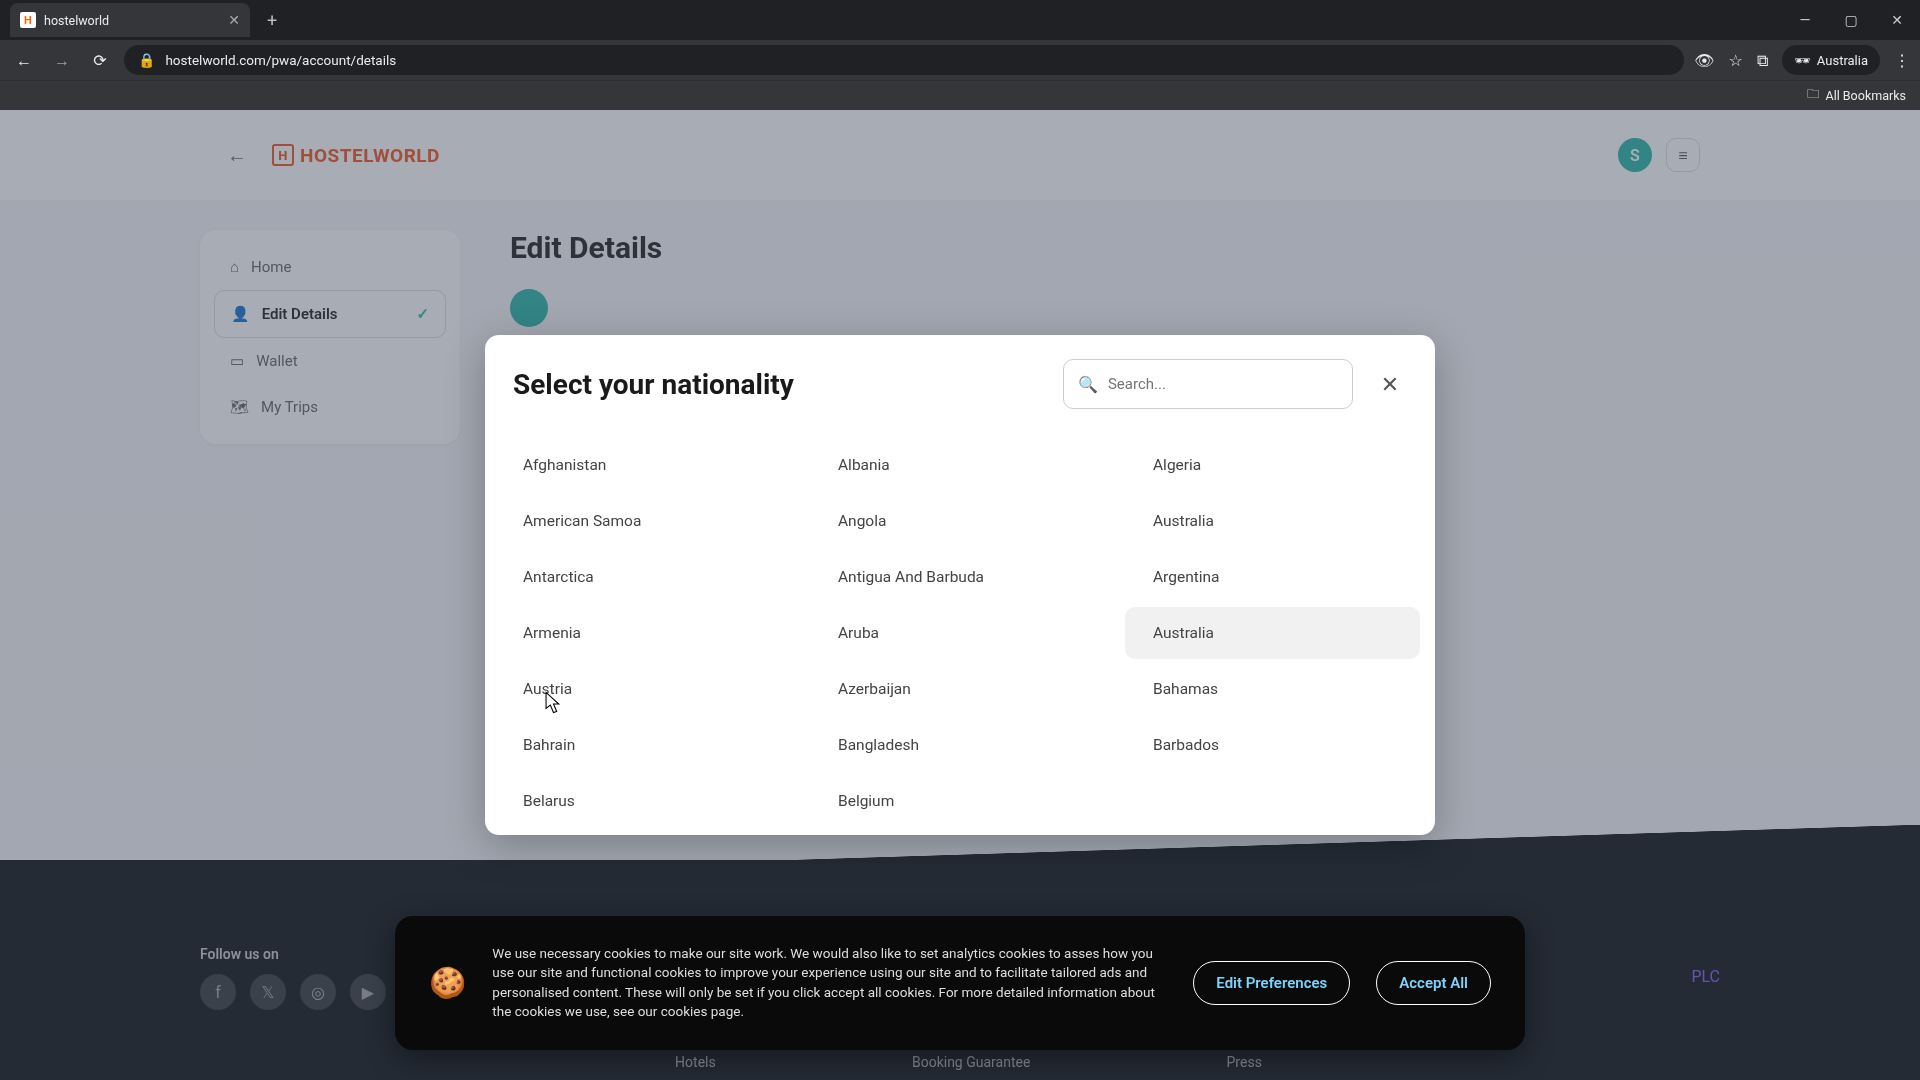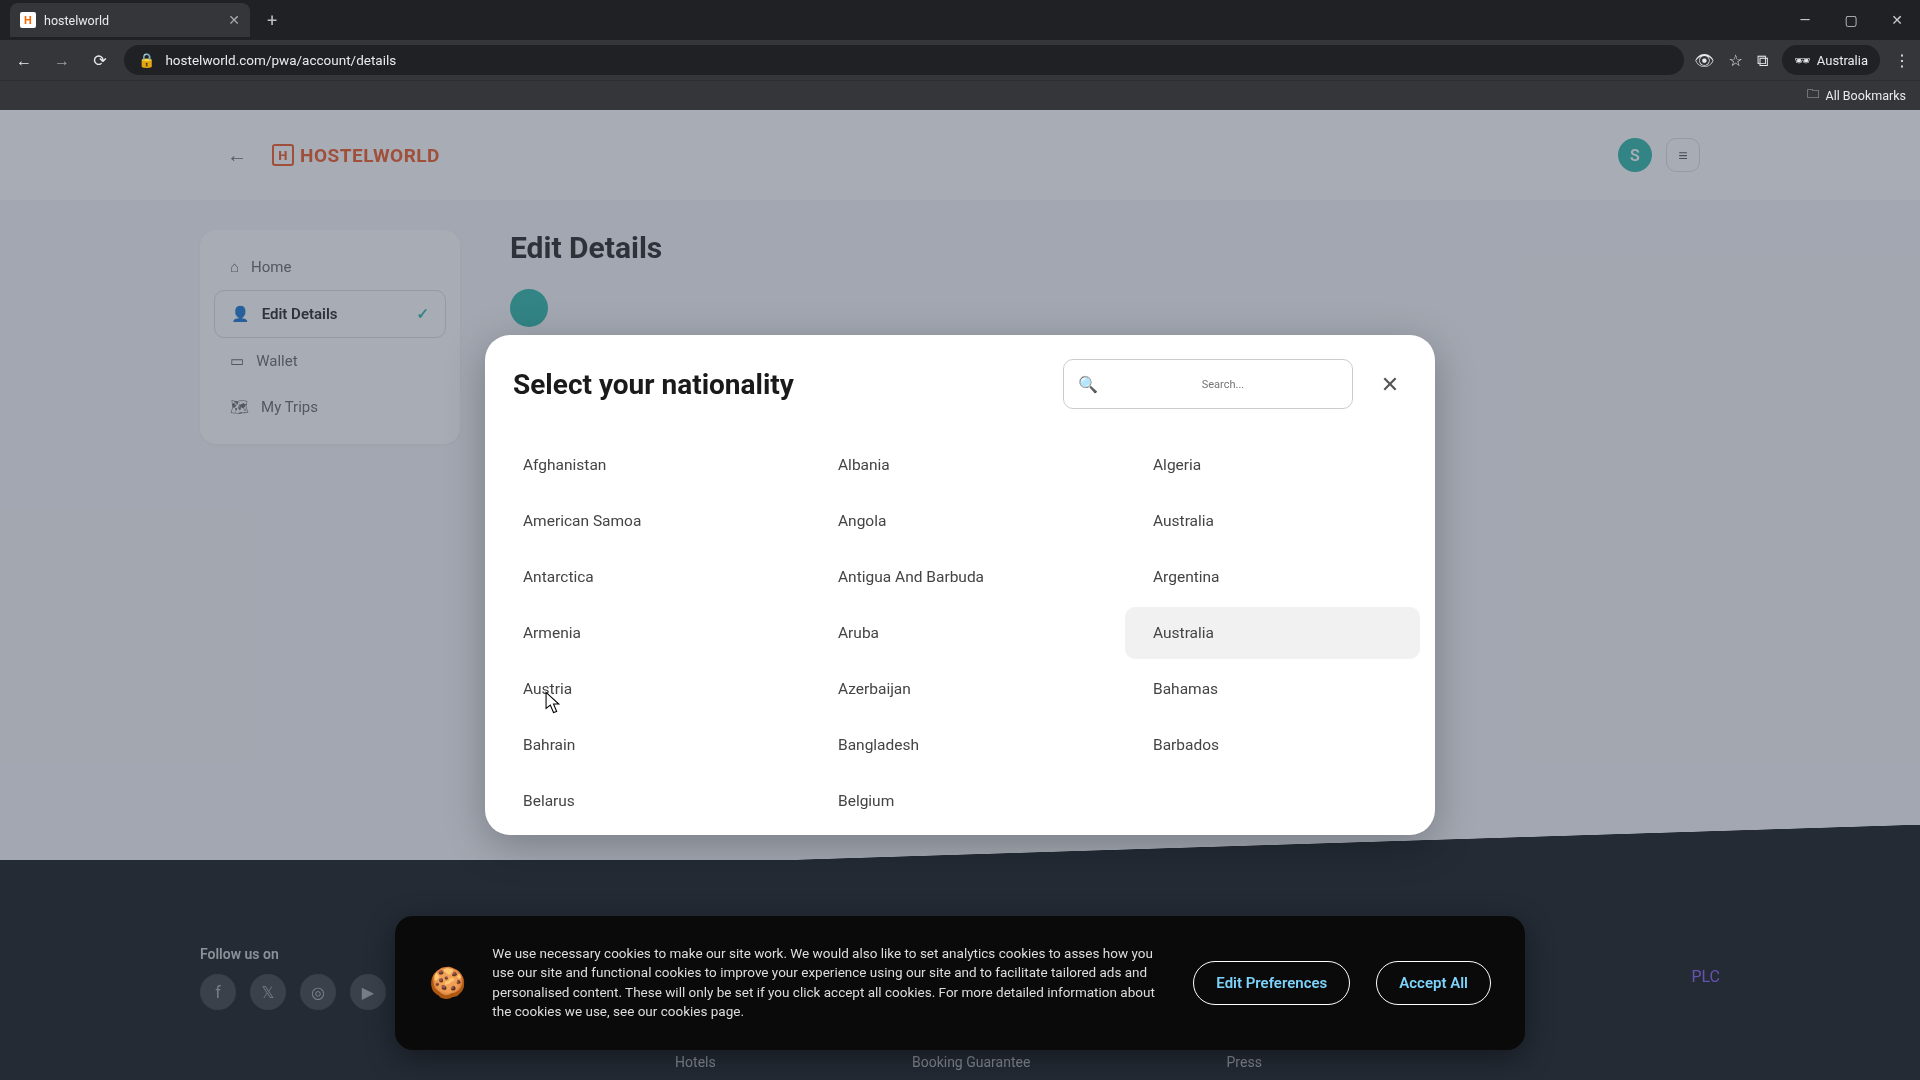--- a/index.html
+++ b/index.html
@@ -49,25 +49,25 @@
 .follow { position:absolute; bottom:118px; left:200px; color:#ccc; font-size:14px; font-weight:600; }
 .soc { position:absolute; bottom:70px; left:200px; display:flex; gap:14px; }
 .soc div { width:36px; height:36px; border-radius:50%; background:#3a3c3f; color:#aaa; display:flex; align-items:center; justify-content:center; font-size:16px; }
 .plc { position:absolute; bottom:94px; right:200px; color:#8b5cf6; font-size:16px; }
 .ft-links { position:absolute; bottom:10px; left:0; right:0; display:flex; justify-content:space-around; padding:0 560px; color:#bbb; font-size:14px;margin-left:17px; }
 
 
 .scrim { position:absolute; inset:0; background:rgba(60,70,90,.45); }
 
 
-.modal { position:absolute; top:225px; left:485px; width:950px; height:500px; background:#fff; border-radius:25px; overflow:hidden; box-shadow:0 10px 40px rgba(0,0,0,.25); display:flex; flex-direction:column; }
+.modal { position:absolute; top:225px; left:485px; width:950px; height:500px; background:#fff; border-radius:14px; overflow:hidden; box-shadow:0 10px 40px rgba(0,0,0,.25); display:flex; flex-direction:column; }
 .m-head { padding:24px 28px 18px 28px; display:flex; align-items:center; gap:20px; }
 .m-head h2 { font-size:28px; font-weight:700; color:#1a1a1a; }
 .search { margin-left:auto; width:290px; height:50px; border:1px solid #ccc; border-radius:10px; display:flex; align-items:center; padding:0 14px; gap:10px; }
-.search input { border:none; outline:none; font-size:11px; flex:1; background:transparent;text-align:center; }
+.search input { border:none; outline:none; font-size:15px; flex:1; background:transparent; }
 .close { width:34px; height:34px; display:flex; align-items:center; justify-content:center; color:#555; font-size:22px; border-radius:8px; }
 .m-body { flex:1; overflow-y:auto; padding:10px 5px 0 0; }
 .grid { display:grid; grid-template-columns:1fr 1fr 1fr; }
 .opt { padding:17px 28px; font-size:15.5px; color:#444; border-radius:10px; margin:2px 10px; }
 .opt.hl { background:#f1f1f2; }
 
 .m-body::-webkit-scrollbar{width:10px}
 .m-body::-webkit-scrollbar-thumb{background:#ccc;border-radius:5px}
 
 

